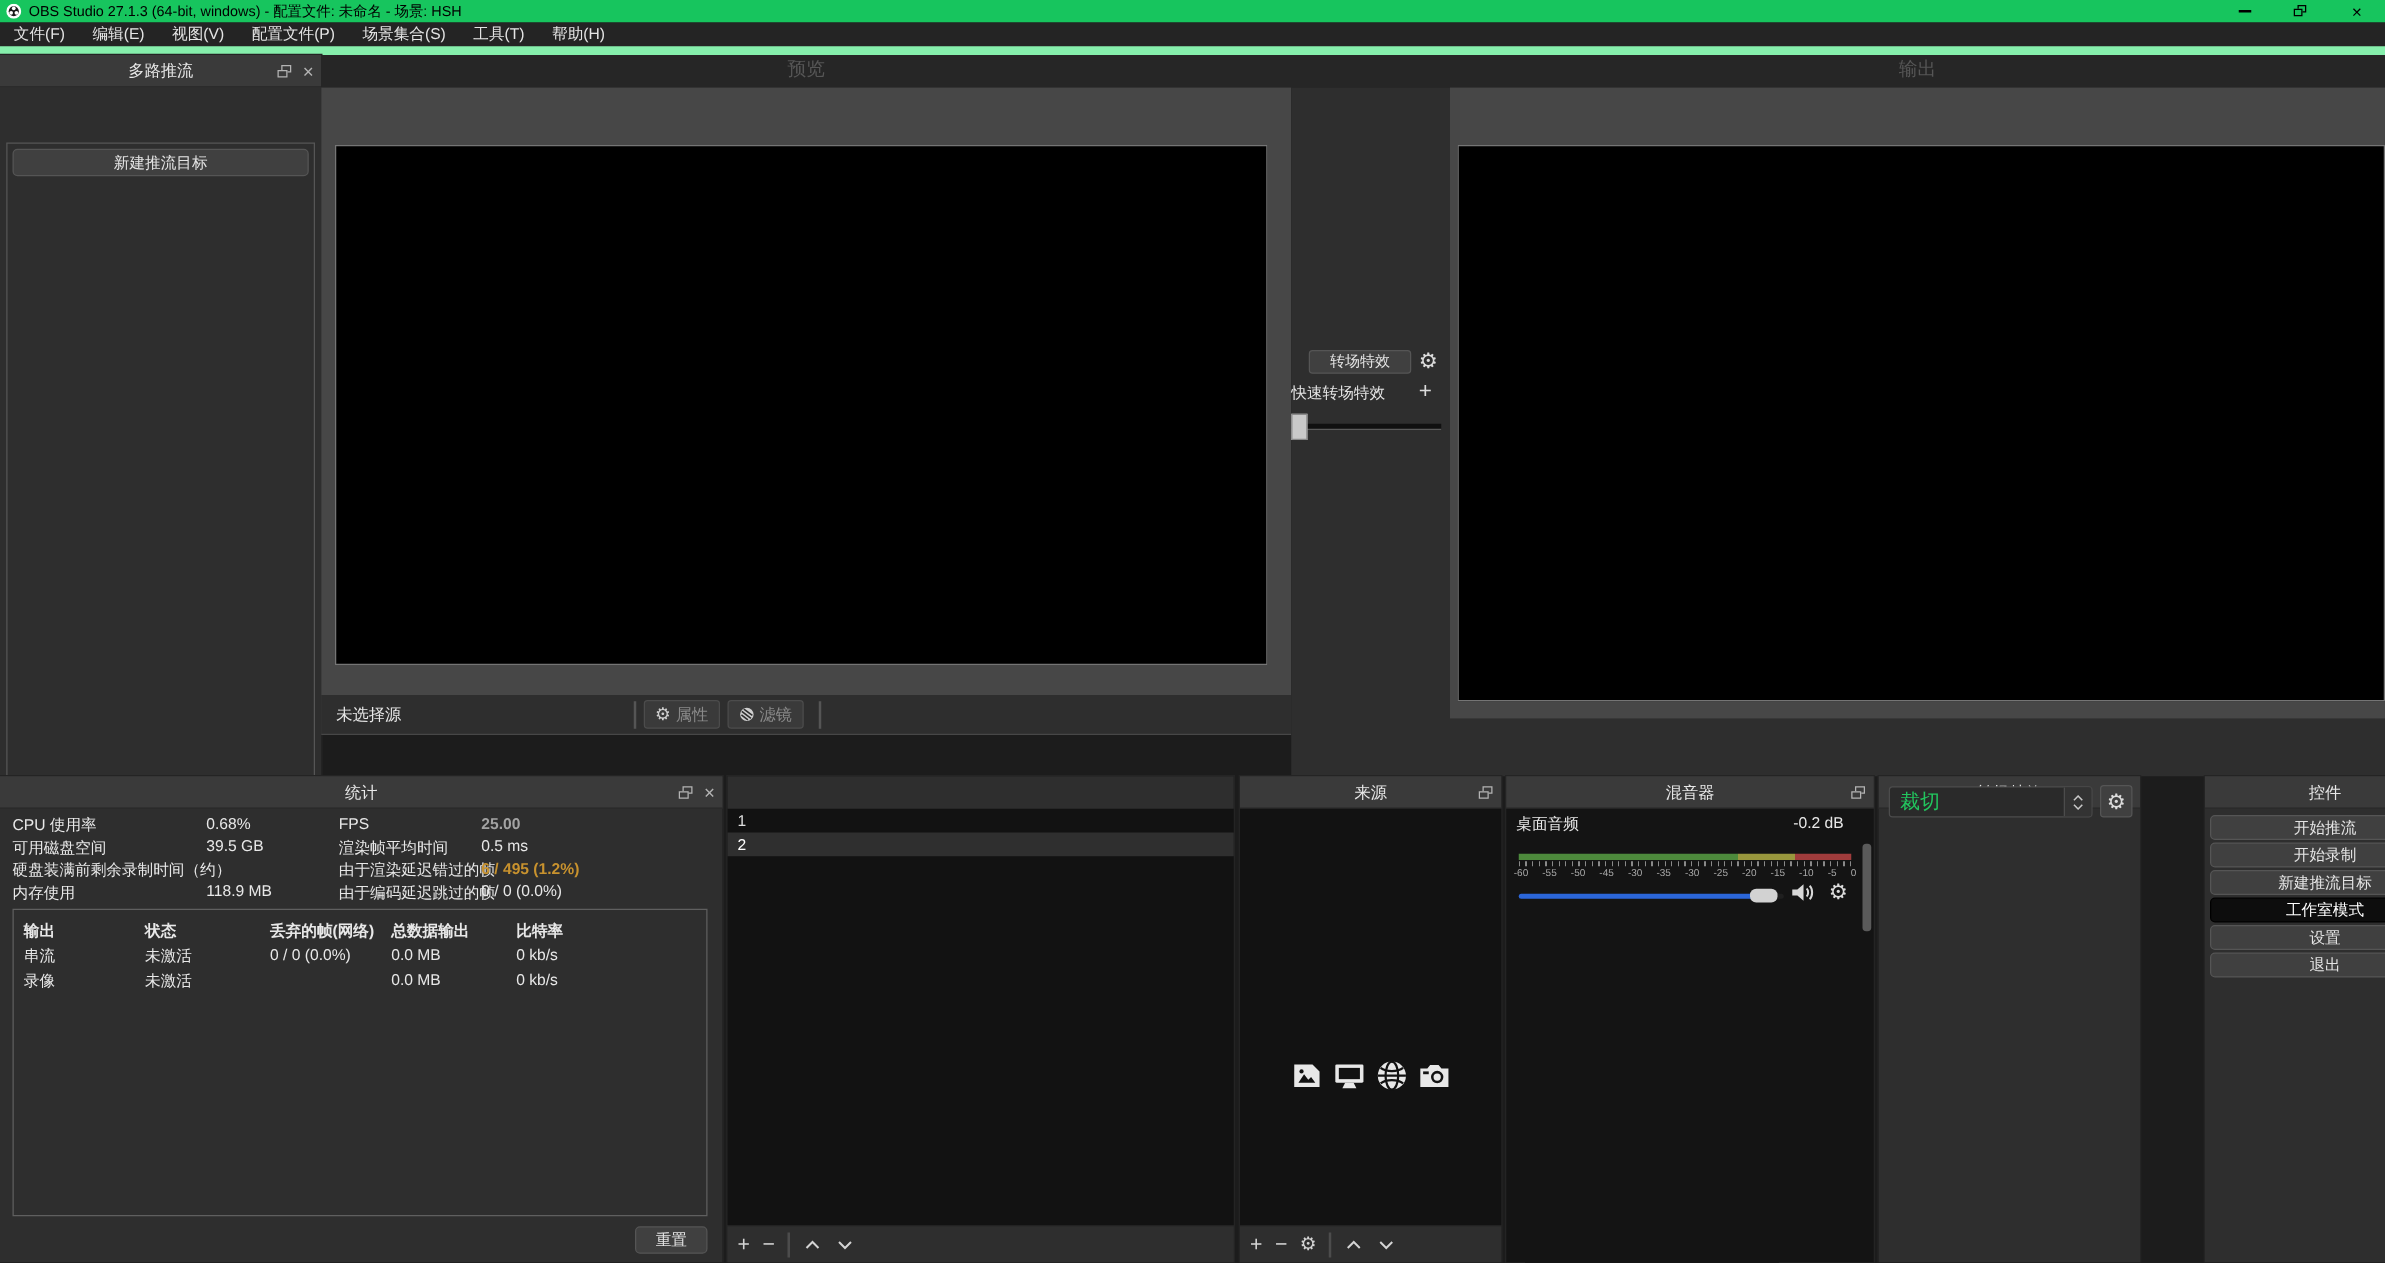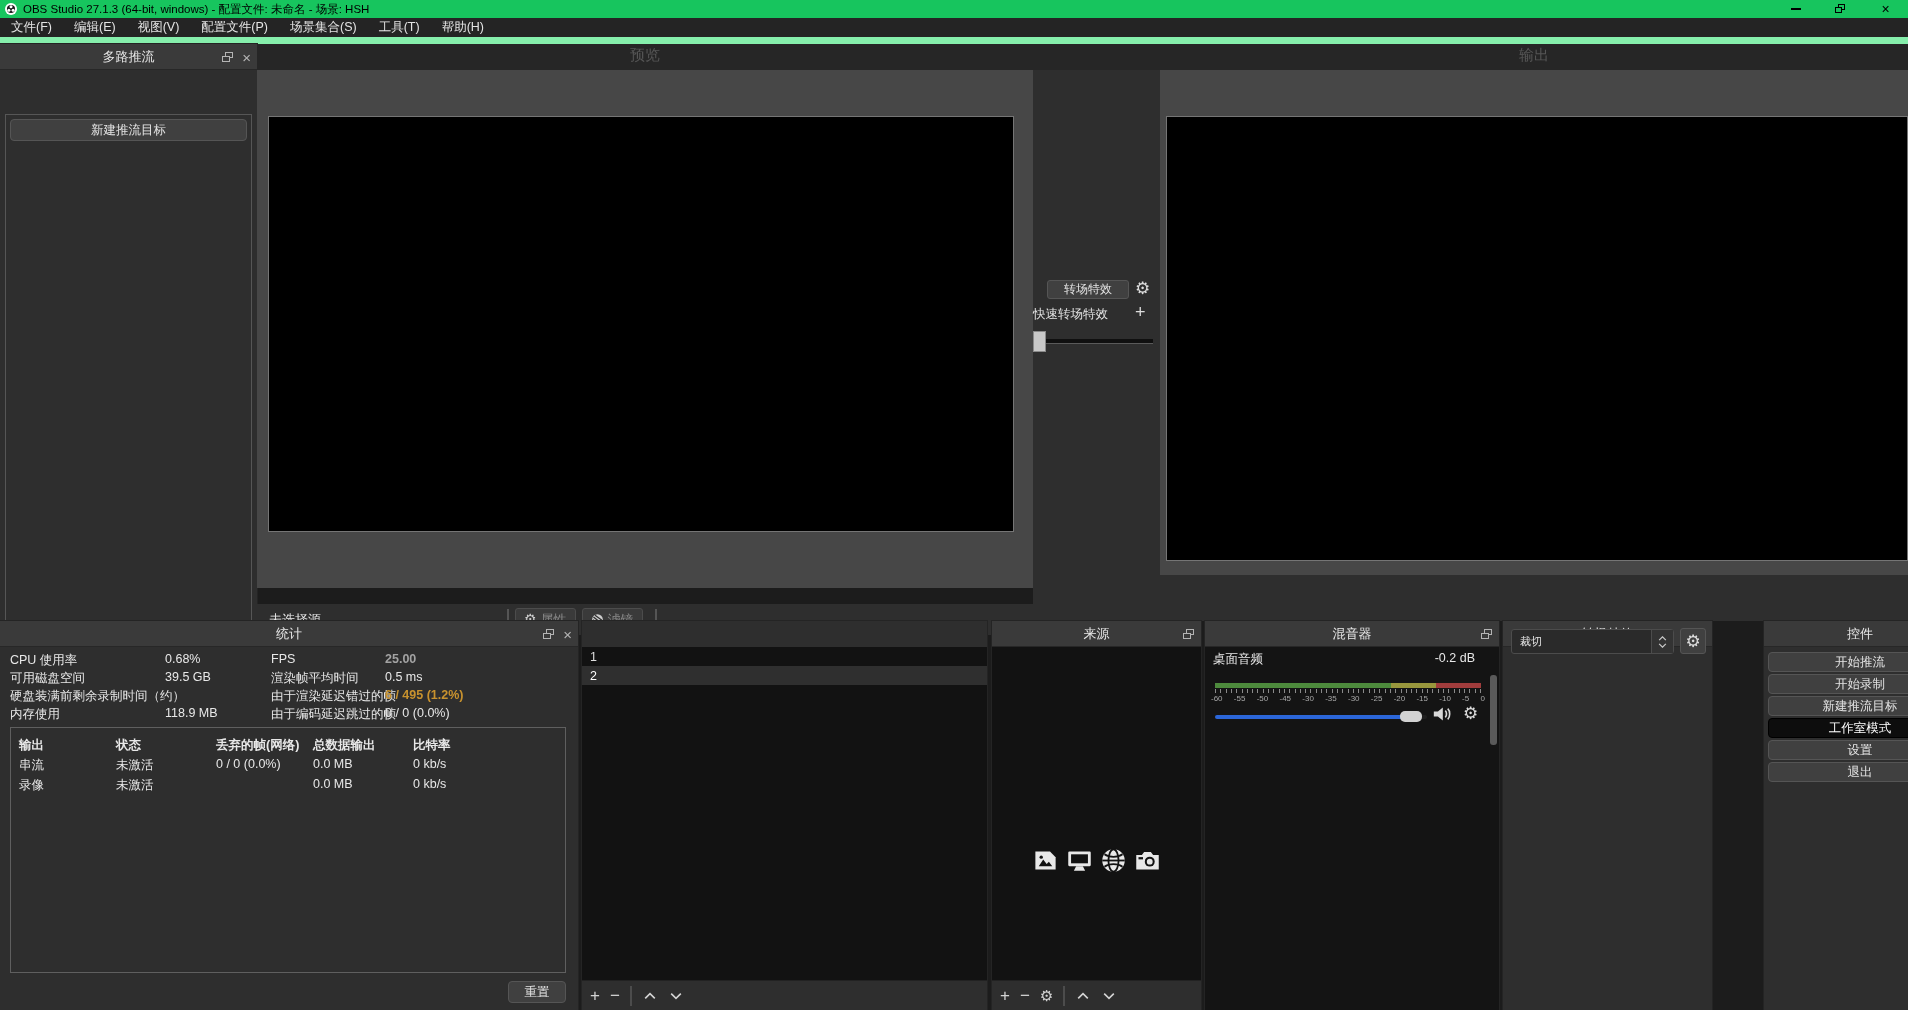--- a/index.html
+++ b/index.html
@@ -59,21 +59,21 @@
   #transition-btn { position:absolute; left:14px; top:210px; width:82px; height:19px; border-radius:3px; font-size:12px; }
   .gear-glyph { font-size:17px; color:#dcdcdc; line-height:17px; }
   #mid-gear { position:absolute; left:102px; top:210px; }
   #quick-label { position:absolute; left:0px; top:236px; font-size:12.5px; color:#e4e4e4; }
   #quick-plus { position:absolute; left:102px; top:232px; font-size:18px; color:#dcdcdc; }
   #mid-slider { position:absolute; left:0px; top:261px; width:120px; height:21px; }
   #mid-slider .track { position:absolute; left:0; top:8px; width:120px; height:5px; background:#101010; border-bottom:1px solid #5a5a5a; }
   #mid-slider .handle { position:absolute; left:0; top:0; width:13px; height:21px; background:#c9c9c9; border:1px solid #8a8a8a; }
 
   
-  #source-toolbar { left:257px; top:604px; width:776px; height:31px; background:#2e2e2e; display:flex; align-items:center;text-align:right; }
+  #source-toolbar { left:257px; top:556px; width:776px; height:31px; background:#2e2e2e; display:flex; align-items:center;text-align:right; }
   #no-source-label { margin-left:12px; font-size:13px; color:#e8e8e8; }
   .tb-sep { width:2px; height:22px; background:#555; margin:0 6px; }
   #source-toolbar .sep1 { margin-left:186px; }
   .tool-btn { height:23px; padding:0 8px; display:flex; align-items:center; gap:4px; background:#3a3a3a;
     border:1px solid #4c4c4c; border-radius:3px; color:#8a8a8a; font-size:13px; margin-right:6px; }
   .tool-btn .gear-glyph, .tool-btn svg { color:#cfcfcf; }
 
   
   #dock-stats   { left:0;     top:621px; width:578px; height:389px; }
   #dock-scenes  { left:582px; top:621px; width:405px; height:389px; }
@@ -119,21 +119,21 @@
   #mixer-slider .trk { position:absolute; left:0; top:4px; width:196px; height:4px; border-radius:2px; background:var(--accent-blue,#2b66d9); }
   #mixer-slider .trk-rest { position:absolute; left:196px; top:4px; width:16px; height:4px; background:#1f1f1f; border-radius:2px; }
   #mixer-slider .hd { position:absolute; left:185px; top:0; width:22px; height:11px; border-radius:5px; background:#d2d2d2; }
   #mixer-speaker { position:absolute; left:227px; top:58px; }
   #mixer-gear { position:absolute; left:258px; top:58px; }
   #mixer-scroll { position:absolute; right:2px; top:28px; width:7px; height:70px; background:#5a5a5a; border-radius:3px; }
 
   
   #trans-combo { position:absolute; left:8px; top:8px; width:163px; height:25px; background:#2a2a2a;
     border:1px solid #4c4c4c; border-radius:3px; display:flex; align-items:center; }
-  #trans-combo .val { padding-left:8px; font-size:11px; color:#e5e5e5; flex:1; }
+  #trans-combo .val { padding-left:8px; font-size:16px; color:#22c55e; flex:1; }
   #trans-combo .spin { width:22px; height:100%; border-left:1px solid #4c4c4c; display:flex; flex-direction:column;
     align-items:center; justify-content:center; gap:2px; background:#333; }
   #trans-gear-btn { position:absolute; left:177px; top:7px; width:26px; height:26px; border-radius:3px; }
 
   
   .ctrl-btn { position:absolute; left:4px; width:184px; height:20px; border-radius:4px; }
   .ctrl-btn.active { background:#0d0d0d; border-color:#000; color:#fff; }
 
   svg { display:block; }
 </style>

